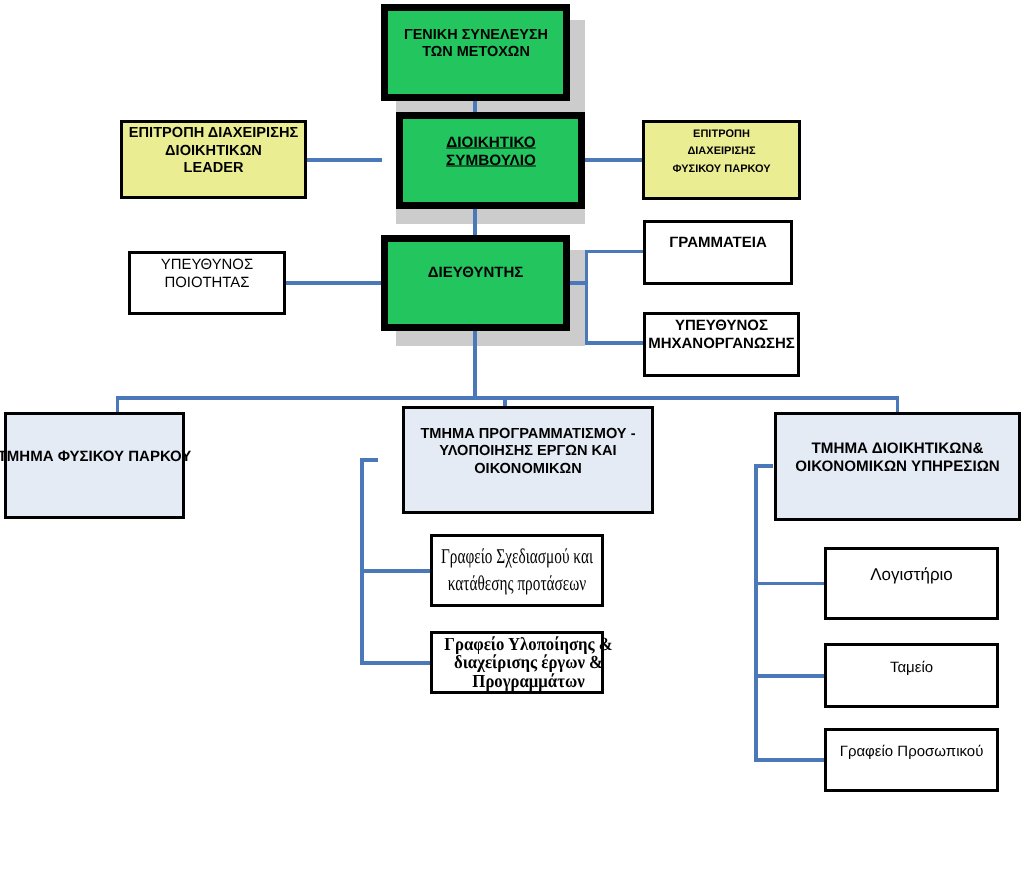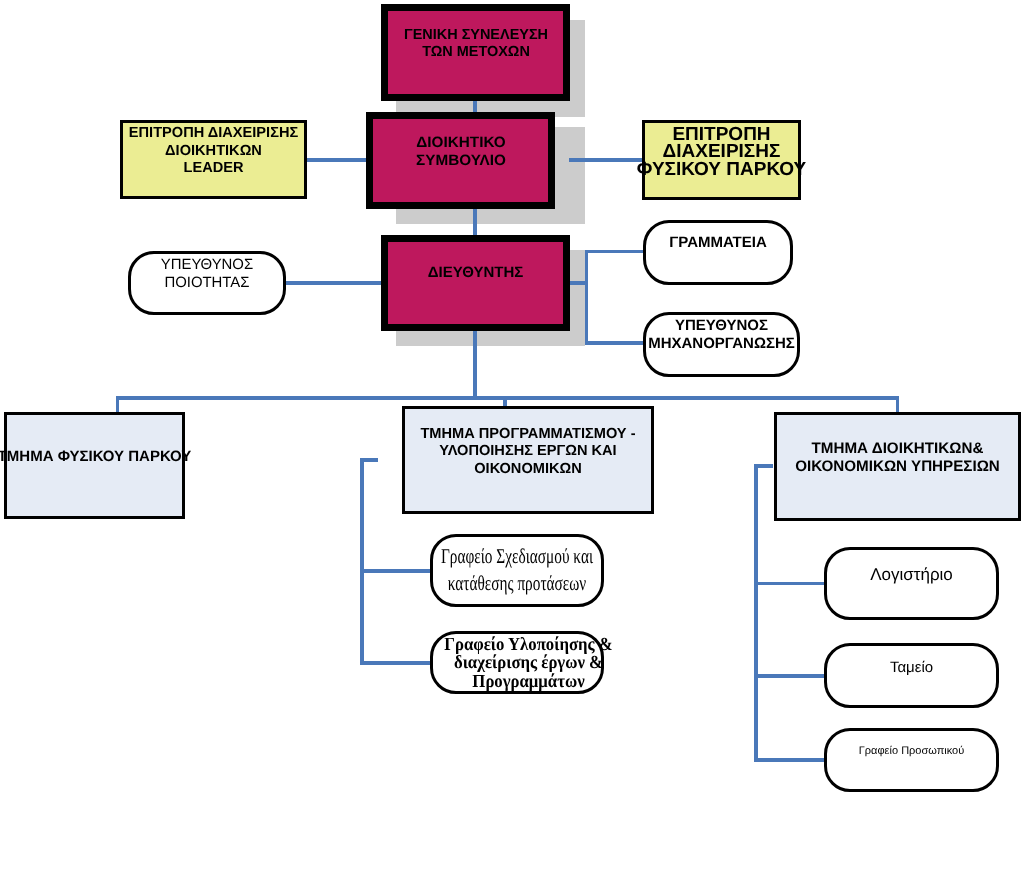--- a/index.html
+++ b/index.html
@@ -3,24 +3,24 @@
 <meta charset="utf-8">
 <title>Organizational Chart</title>
 <style>
   html,body{margin:0;padding:0;background:#ffffff;}
   #chart{position:relative;width:1024px;height:873px;background:#ffffff;overflow:hidden;
          font-family:"Liberation Sans",sans-serif;-webkit-font-smoothing:antialiased;text-rendering:geometricPrecision;}
   .shadow{position:absolute;background:#cccccc;}
   .node{position:absolute;box-sizing:border-box;display:flex;align-items:center;
         justify-content:center;text-align:center;color:#000000;}
   .node .lbl{display:block;width:300px;margin:0 -70px;white-space:nowrap;}
-  .green{background:#be185d;}
+  .green{background:#22c55e;}
   .yellow{background:#ebed93;}
   .lblue{background:#e5ebf5;}
-  .white{background:#ffffff;border-radius:26px;}
+  .white{background:#ffffff;}
   .bold{font-weight:bold;}
   .serif{font-family:"Liberation Serif",serif;}
   .conn{position:absolute;background:#4a78b9;}
 </style>
 </head>
 <body>
 
 <div id="chart">
 <div class="shadow" style="left:396px;top:20px;width:189px;height:97px;"></div>
 <div class="shadow" style="left:396px;top:127px;width:189px;height:97px;"></div>
@@ -44,27 +44,27 @@
 <div class="conn" style="left:360.4px;top:569.3px;width:70px;height:3.4px;"></div>
 <div class="conn" style="left:360.4px;top:661.4px;width:70px;height:3.4px;"></div>
 <div class="conn" style="left:754.3px;top:464.2px;width:19px;height:3.4px;"></div>
 <div class="conn" style="left:754.3px;top:464.2px;width:3.4px;height:297px;"></div>
 <div class="conn" style="left:754.3px;top:581.8px;width:70px;height:3.4px;"></div>
 <div class="conn" style="left:754.3px;top:674.3px;width:70px;height:3.4px;"></div>
 <div class="conn" style="left:754.3px;top:758.2px;width:70px;height:3.4px;"></div>
 <div class="node green bold" style="left:381px;top:4px;width:189px;height:97px;border:7px solid #000;font-size:14.6px;line-height:16.6px;">
       <span class="lbl" style="transform:translateY(-9.0px) scaleX(0.99)"><span class="ln">ΓΕΝΙΚΗ ΣΥΝΕΛΕΥΣΗ</span><br><span class="ln">ΤΩΝ ΜΕΤΟΧΩΝ</span></span>
     </div>
-<div class="node green bold" style="left:366px;top:112px;width:189px;height:97px;border:7px solid #000;font-size:15.0px;line-height:17.4px;">
+<div class="node green bold" style="left:396px;top:112px;width:189px;height:97px;border:7px solid #000;font-size:15.0px;line-height:17.4px;text-decoration:underline;">
       <span class="lbl" style="transform:translateY(-9.5px) scaleX(1.02)"><span class="ln">ΔΙΟΙΚΗΤΙΚΟ</span><br><span class="ln">ΣΥΜΒΟΥΛΙΟ</span></span>
     </div>
 <div class="node yellow bold" style="left:120px;top:120px;width:187px;height:79px;border:3.5px solid #000;font-size:14.6px;line-height:17.6px;">
       <span class="lbl" style="transform:translateY(-8.5px) scaleX(1.0)"><span class="ln">ΕΠΙΤΡΟΠΗ ΔΙΑΧΕΙΡΙΣΗΣ</span><br><span class="ln">ΔΙΟΙΚΗΤΙΚΩΝ</span><br><span class="ln">LEADER</span></span>
     </div>
-<div class="node yellow bold" style="left:642px;top:120px;width:159px;height:80px;border:3.5px solid #000;font-size:19px;line-height:17.1px;">
+<div class="node yellow bold" style="left:642px;top:120px;width:159px;height:80px;border:3.5px solid #000;font-size:11px;line-height:17.1px;">
       <span class="lbl" style="transform:translateY(-8.5px) scaleX(1.0)"><span class="ln">ΕΠΙΤΡΟΠΗ</span><br><span class="ln">ΔΙΑΧΕΙΡΙΣΗΣ</span><br><span class="ln">ΦΥΣΙΚΟΥ ΠΑΡΚΟΥ</span></span>
     </div>
 <div class="node green bold" style="left:381px;top:235px;width:189px;height:96px;border:7px solid #000;font-size:15.0px;line-height:17.0px;justify-content:center;">
       <span class="lbl" style="transform:translateY(-11.0px) scaleX(1.0)"><span class="ln">ΔΙΕΥΘΥΝΤΗΣ</span></span>
     </div>
 <div class="node white" style="left:128px;top:251px;width:158px;height:64px;border:3.5px solid #000;font-size:14.9px;line-height:18.0px;">
       <span class="lbl" style="transform:translateY(-9.5px) scaleX(1.0)"><span class="ln">ΥΠΕΥΘΥΝΟΣ</span><br><span class="ln">ΠΟΙΟΤΗΤΑΣ</span></span>
     </div>
 <div class="node white bold" style="left:643px;top:220px;width:150px;height:65px;border:3.5px solid #000;font-size:15.0px;line-height:17.0px;">
       <span class="lbl" style="transform:translateY(-10.0px) scaleX(1.0)"><span class="ln">ΓΡΑΜΜΑΤΕΙΑ</span></span>
@@ -86,16 +86,16 @@
     </div>
 <div class="node white bold serif" style="left:430px;top:631px;width:174px;height:63px;border:3.5px solid #000;font-size:18.5px;line-height:18.6px;padding-left:23px;">
       <span class="lbl" style="transform:translateY(1.0px) scaleX(0.905)"><span class="ln">Γραφείο Υλοποίησης &amp;</span><br><span class="ln">διαχείρισης έργων &amp;</span><br><span class="ln">Προγραμμάτων</span></span>
     </div>
 <div class="node white" style="left:824px;top:547px;width:175px;height:73px;border:3.5px solid #000;font-size:17px;line-height:17.0px;">
       <span class="lbl" style="transform:translateY(-9.5px) scaleX(1.0)"><span class="ln">Λογιστήριο</span></span>
     </div>
 <div class="node white" style="left:824px;top:643px;width:175px;height:65px;border:3.5px solid #000;font-size:15.0px;line-height:17.0px;">
       <span class="lbl" style="transform:translateY(-8.0px) scaleX(1.0)"><span class="ln">Ταμείο</span></span>
     </div>
-<div class="node white" style="left:824px;top:728px;width:175px;height:64px;border:3.5px solid #000;font-size:11px;line-height:17.0px;">
+<div class="node white" style="left:824px;top:728px;width:175px;height:64px;border:3.5px solid #000;font-size:15.0px;line-height:17.0px;">
       <span class="lbl" style="transform:translateY(-9.5px) scaleX(1.0)"><span class="ln">Γραφείο Προσωπικού</span></span>
     </div>
 </div>
 
 </body></html>

